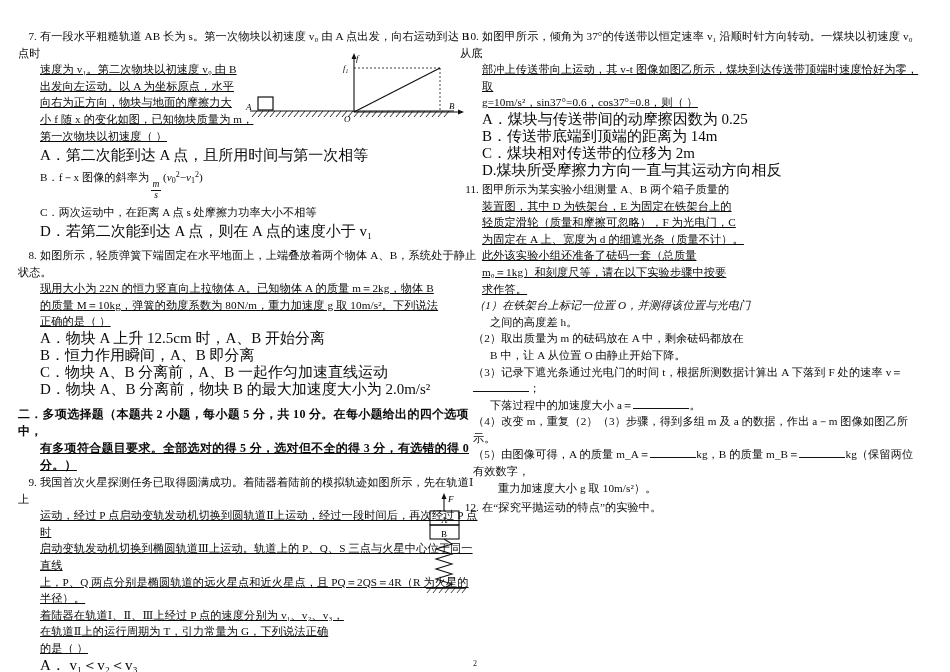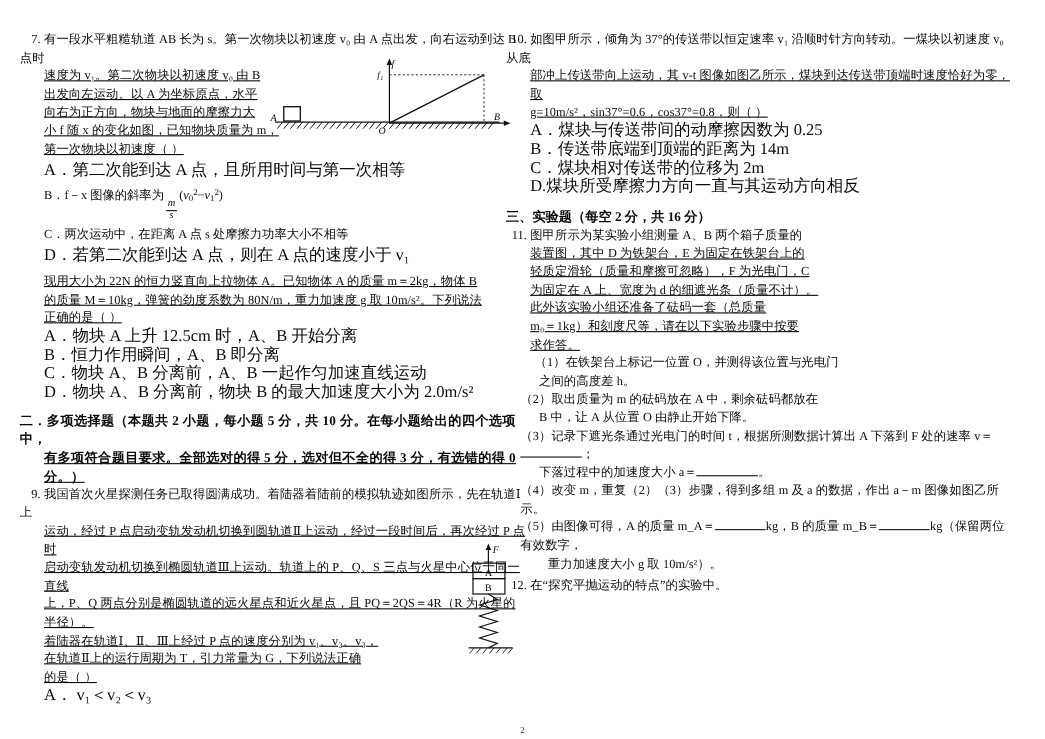--- a/index.html
+++ b/index.html
@@ -131,20 +131,23 @@
               <line x1="198" y1="21" x2="203" y2="15"></line>
             </g>
           </g>
           <text x="0" y="14" font-size="9" font-style="italic" font-family="'Liberation Serif',serif">A</text>
           <text x="203" y="13" font-size="9" font-style="italic" font-family="'Liberation Serif',serif">B</text>
         </svg>
       </div>
     </div>
 
     <div class="q" style="margin-top:7px;">
+      <div class="qline">
+        <span class="qnum">8.</span><span>如图所示，轻质弹簧下端固定在水平地面上，上端叠放着两个物体 A、B，系统处于静止状态。</span>
+      </div>
       <div class="qline body-indent">现用大小为 22N 的恒力竖直向上拉物体 A。已知物体 A 的质量 m＝2kg，物体 B</div>
       <div class="qline body-indent">的质量 M＝10kg，弹簧的劲度系数为 80N/m，重力加速度 g 取 10m/s²。下列说法</div>
       <div class="qline body-indent">正确的是（      ）</div>
       <div class="opt">A．物块 A 上升 12.5cm 时，A、B 开始分离</div>
       <div class="opt">B．恒力作用瞬间，A、B 即分离</div>
       <div class="opt">C．物块 A、B 分离前，A、B 一起作匀加速直线运动</div>
       <div class="opt">D．物块 A、B 分离前，物块 B 的最大加速度大小为 2.0m/s²</div>
 
       <div class="fig-spring">
         <svg width="54" height="106" viewBox="0 0 54 106">
@@ -199,34 +202,33 @@
       </div>
       <div class="qline body-indent">部冲上传送带向上运动，其 v-t 图像如图乙所示，煤块到达传送带顶端时速度恰好为零，取</div>
       <div class="qline body-indent">g=10m/s²，sin37°=0.6，cos37°=0.8，则（      ）</div>
       <div class="opt">A．煤块与传送带间的动摩擦因数为 0.25</div>
       <div class="opt">B．传送带底端到顶端的距离为 14m</div>
       <div class="opt">C．煤块相对传送带的位移为 2m</div>
       <div class="opt">D.煤块所受摩擦力方向一直与其运动方向相反</div>
 
     </div>
 
-    <div class="sec-head" style="margin-top:10px;">三、实验题（每空 2 分，共 16 分）</div>
 
     <div class="q">
       <div class="qline">
         <span class="qnum">11.</span><span>图甲所示为某实验小组测量 A、B 两个箱子质量的</span>
       </div>
       <div class="qline body-indent">装置图，其中 D 为铁架台，E 为固定在铁架台上的</div>
       <div class="qline body-indent">轻质定滑轮（质量和摩擦可忽略），F 为光电门，C</div>
       <div class="qline body-indent">为固定在 A 上、宽度为 d 的细遮光条（质量不计）。</div>
       <div class="qline body-indent">此外该实验小组还准备了砝码一套（总质量</div>
       <div class="qline body-indent">m₀＝1kg）和刻度尺等，请在以下实验步骤中按要</div>
       <div class="qline body-indent">求作答。</div>
 
-      <div class="qline" style="margin-left:26px;">（1）在铁架台上标记一位置 O，并测得该位置与光电门</div>
+      <div class="qline" style="margin-left:14px;font-style:italic;">（1）在铁架台上标记一位置 O，并测得该位置与光电门</div>
       <div class="qline" style="margin-left:30px;">之间的高度差 h。</div>
       <div class="qline" style="margin-left:13px;">（2）取出质量为 m 的砝码放在 A 中，剩余砝码都放在</div>
       <div class="qline" style="margin-left:30px;">B 中，让 A 从位置 O 由静止开始下降。</div>
       <div class="qline" style="margin-left:13px;">
         <span>（3）记录下遮光条通过光电门的时间 t，根据所测数据计算出 A 下落到 F 处的速率 v＝</span><span class="blank"></span>；
       </div>
       <div class="qline" style="margin-left:30px;">
         <span>下落过程中的加速度大小 a＝</span><span class="blank"></span>。
       </div>
       <div class="qline" style="margin-left:13px;">（4）改变 m，重复（2）（3）步骤，得到多组 m 及 a 的数据，作出 a－m 图像如图乙所示。</div>

